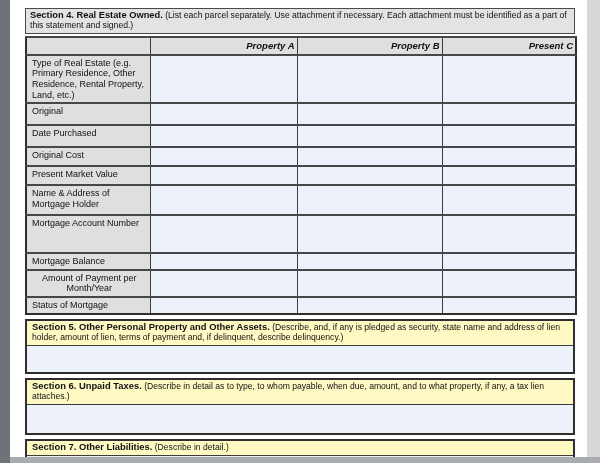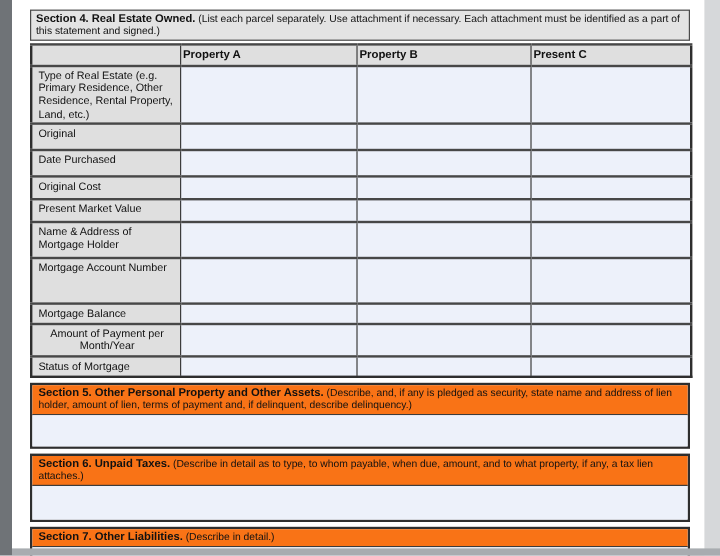--- a/index.html
+++ b/index.html
@@ -23,39 +23,39 @@
   .s4-bar .b { font-size:9.3px; }
 
   
   table.re { border-collapse:collapse; width:550px; margin-top:2px; table-layout:fixed; }
   table.re { border:2px solid #2e2e2e; }
   table.re td { border:1px solid #3c3c3c; border-top-width:2px; border-top-color:#474747; vertical-align:top; }
   td.lbl {
     background:#dfdfdf; font-size:9px; line-height:10.6px; padding:2px 3px 2px 5px;
   }
   td.colhead {
-    background:#dfdfdf; font-weight:bold; font-size:9.5px; text-align:left; vertical-align:middle; padding:2px;
+    background:#dfdfdf; font-weight:bold; font-size:9.5px; text-align:right; vertical-align:middle; padding:2px;font-style:italic;
   }
   td.field { background:#edf1fa; }
   tr.r-head   td { height:18px; }
   tr.r-type   td { height:42px; }
   tr.r-addr   td { height:22px; }
   tr.r-date   td { height:22px; }
   tr.r-cost   td { height:19px; }
   tr.r-mkt    td { height:19px; }
   tr.r-holder td { height:30px; }
   tr.r-acct   td { height:38px; }
   tr.r-bal    td { height:14px; }
   tr.r-pmt    td { height:25px;text-align:center; }
   tr.r-status td { height:16px; }
 
   
   .secbox { border:2px solid #2e2e2e; margin-top:4px; }
   .sechead {
-    background:#f97316; border-bottom:1px solid #3c3c3c;
+    background:#fef9c3; border-bottom:1px solid #3c3c3c;
     font-size:8.6px; line-height:10.6px; padding:1px 4px 2px 5px;
   }
   .sechead .b { font-size:9.4px; }
   .secfield { background:#edf1fa; }
   .secfield.f5 { height:26px; }
   .secfield.f6 { height:28px; }
   .secfield.f7 { height:22px; }
 </style>
 </head>
 <body>

